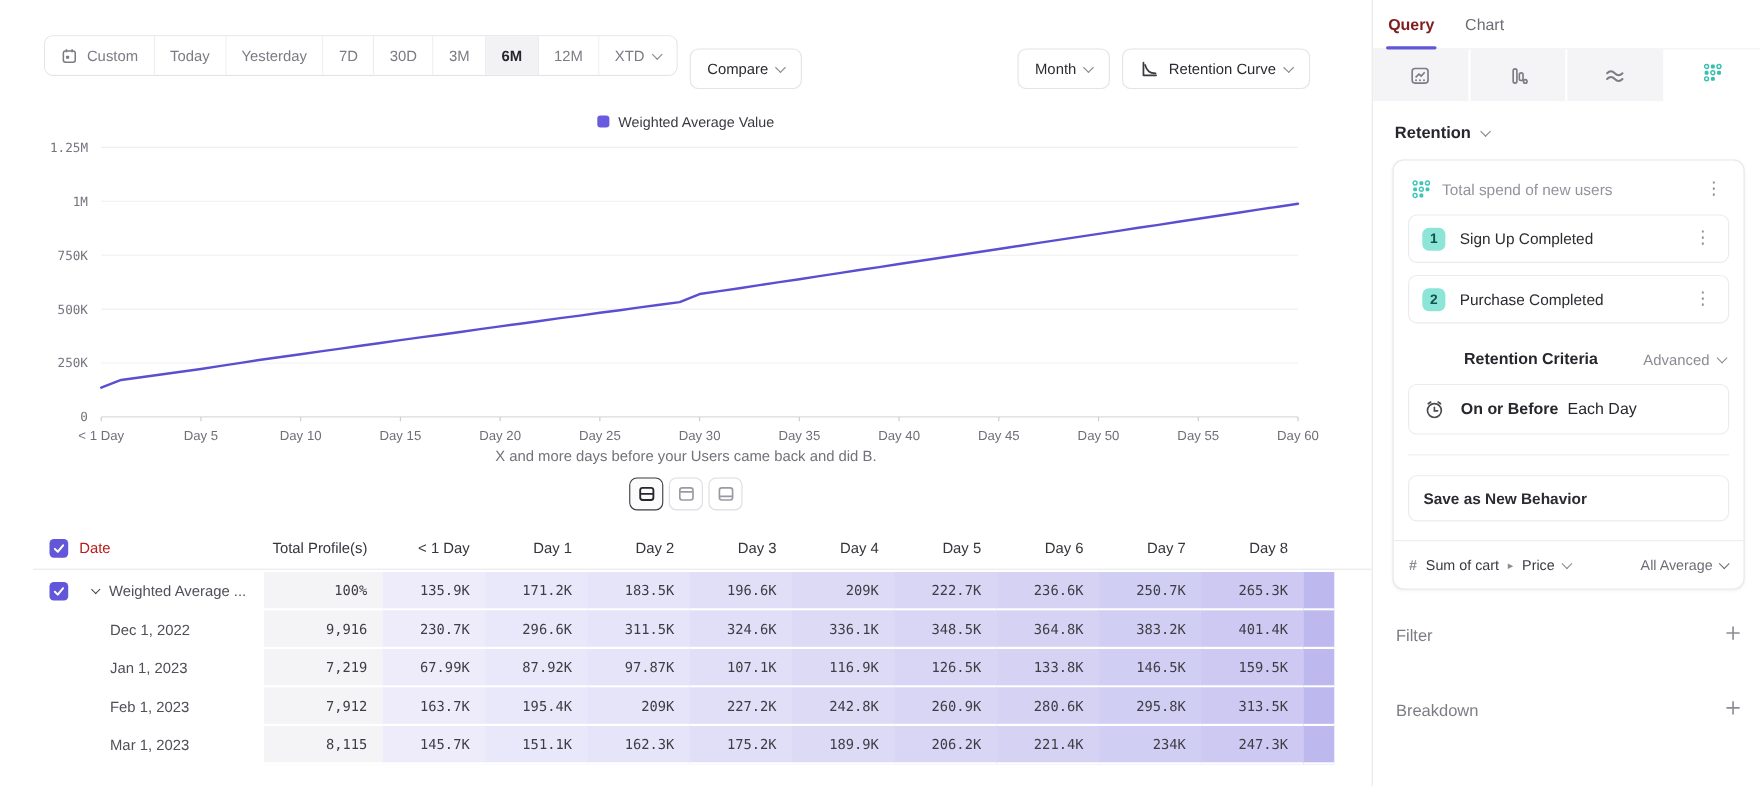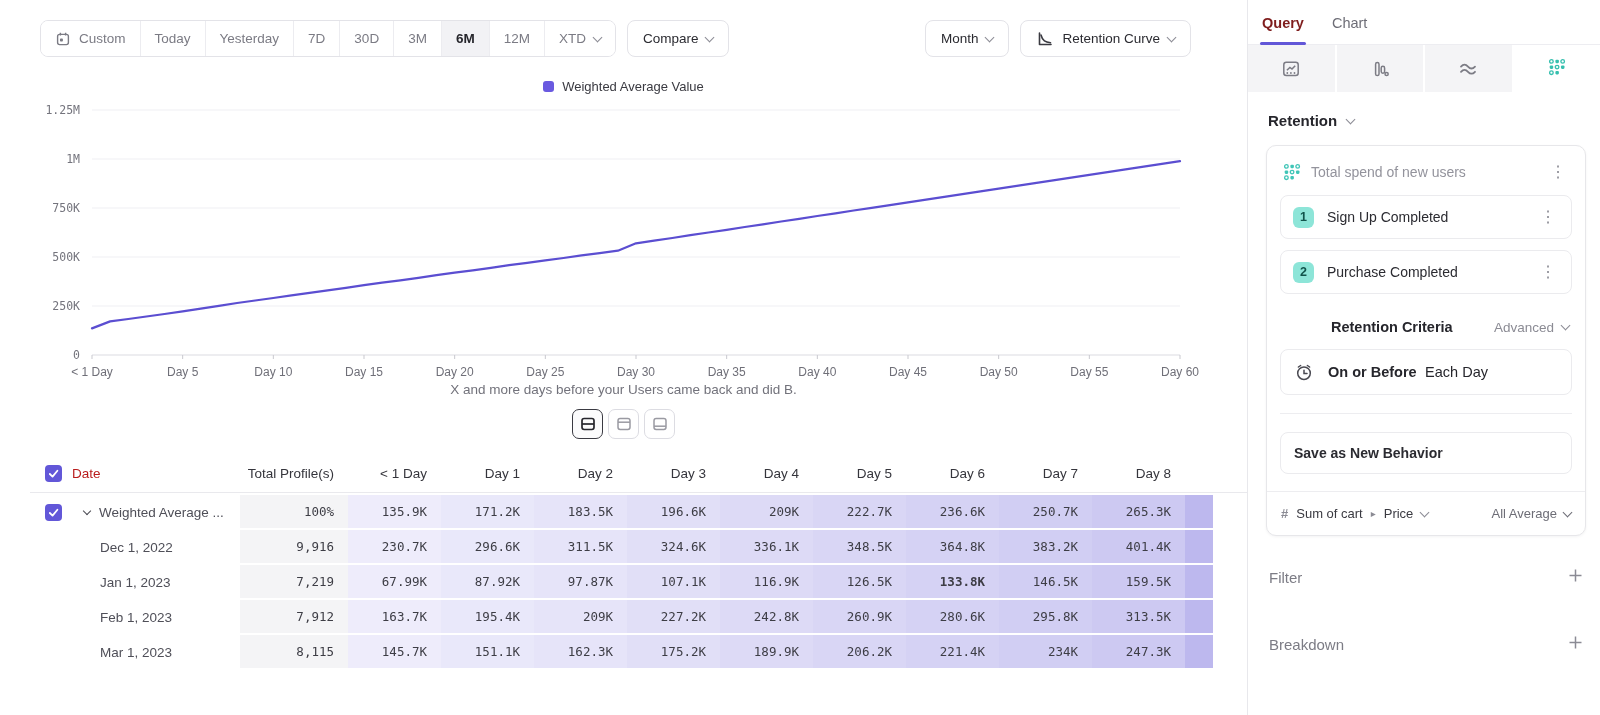--- a/index.html
+++ b/index.html
@@ -13,21 +13,21 @@
   .main{width:1248px;min-width:1248px;border-right:1px solid #e8e8ec;position:relative;overflow:hidden;}
   .panel{flex:1;overflow:hidden;}
 
   
   .toolbar{display:flex;justify-content:space-between;align-items:center;padding:20px 56px 0 40px;}
   .tleft,.tright{display:flex;gap:11px;align-items:center;}
   .seg{display:flex;border:1px solid #e3e3e8;border-radius:8px;height:37px;background:#fff;overflow:hidden;}
   .range-btn{display:flex;align-items:center;gap:8px;padding:0 14px;font-size:13.5px;color:#7b7b84;border-right:1px solid #ececf0;cursor:pointer;white-space:nowrap;background:#fff;}
   .range-btn:last-child{border-right:none;text-align:center;}
   .range-btn.active{background:#f2f2f5;color:#26262c;font-weight:bold;}
-  .btn{display:flex;align-items:center;gap:8px;border:1px solid #e3e3e8;border-radius:8px;height:37px;padding:0 15px;font-size:13.5px;color:#2b2b31;background:#fff;cursor:pointer;font-family:inherit;}
+  .btn{display:flex;align-items:center;gap:8px;border:1px solid #e3e3e8;border-radius:8px;height:37px;padding:0 15px;font-size:13.5px;color:#2b2b31;background:#fff;cursor:pointer;font-family:inherit;margin-top:24px;}
   .chev{width:7px;height:7px;border-right:1.6px solid currentColor;border-bottom:1.6px solid currentColor;transform:rotate(45deg);display:inline-block;margin-top:-3px;flex:none;}
   .chev-gray{color:#8b8b94;}
 
   
   .legend{display:flex;justify-content:center;align-items:center;gap:8px;margin-top:22px;font-size:13px;color:#3a3a41;}
   .legend .sw{width:11px;height:11px;border-radius:3px;background:#6a5ae0;}
   .chartwrap{margin:4px 0 0 30px;}
   .subtitle{text-align:center;color:#72727b;font-size:13.5px;margin-top:-2px;}
   .toggles{display:flex;justify-content:center;gap:5px;margin-top:12px;}
   .tgl{width:31px;height:30px;border:1px solid #dcdce2;border-radius:7px;display:flex;align-items:center;justify-content:center;background:#fff;cursor:pointer;padding:0;}
@@ -302,21 +302,21 @@
           <div class="tcell row-lbl date-lbl">
             <span class="ellip">Jan 1, 2023</span>
           </div>
           <div class="tcell num totalbg">7,219</div>
           <div class="tcell num val" style="background: rgba(98, 85, 215, 0.11);">67.99K</div>
           <div class="tcell num val" style="background: rgba(98, 85, 215, 0.137);">87.92K</div>
           <div class="tcell num val" style="background: rgba(98, 85, 215, 0.16);">97.87K</div>
           <div class="tcell num val" style="background: rgba(98, 85, 215, 0.19);">107.1K</div>
           <div class="tcell num val" style="background: rgba(98, 85, 215, 0.216);">116.9K</div>
           <div class="tcell num val" style="background: rgba(98, 85, 215, 0.24);">126.5K</div>
-          <div class="tcell num val" style="background: rgba(98, 85, 215, 0.267); font-weight: bold;">133.8K</div>
+          <div class="tcell num val" style="background: rgba(98, 85, 215, 0.267);">133.8K</div>
           <div class="tcell num val" style="background: rgba(98, 85, 215, 0.29);">146.5K</div>
           <div class="tcell num val" style="background: rgba(98, 85, 215, 0.318);">159.5K</div>
           <div class="tcell sliver" style="background: rgba(98, 85, 215, 0.42);"></div>
         </div>
         <div class="trow">
           <div class="tcell cbx-cell"></div>
           <div class="tcell row-lbl date-lbl">
             <span class="ellip">Feb 1, 2023</span>
           </div>
           <div class="tcell num totalbg">7,912</div>

